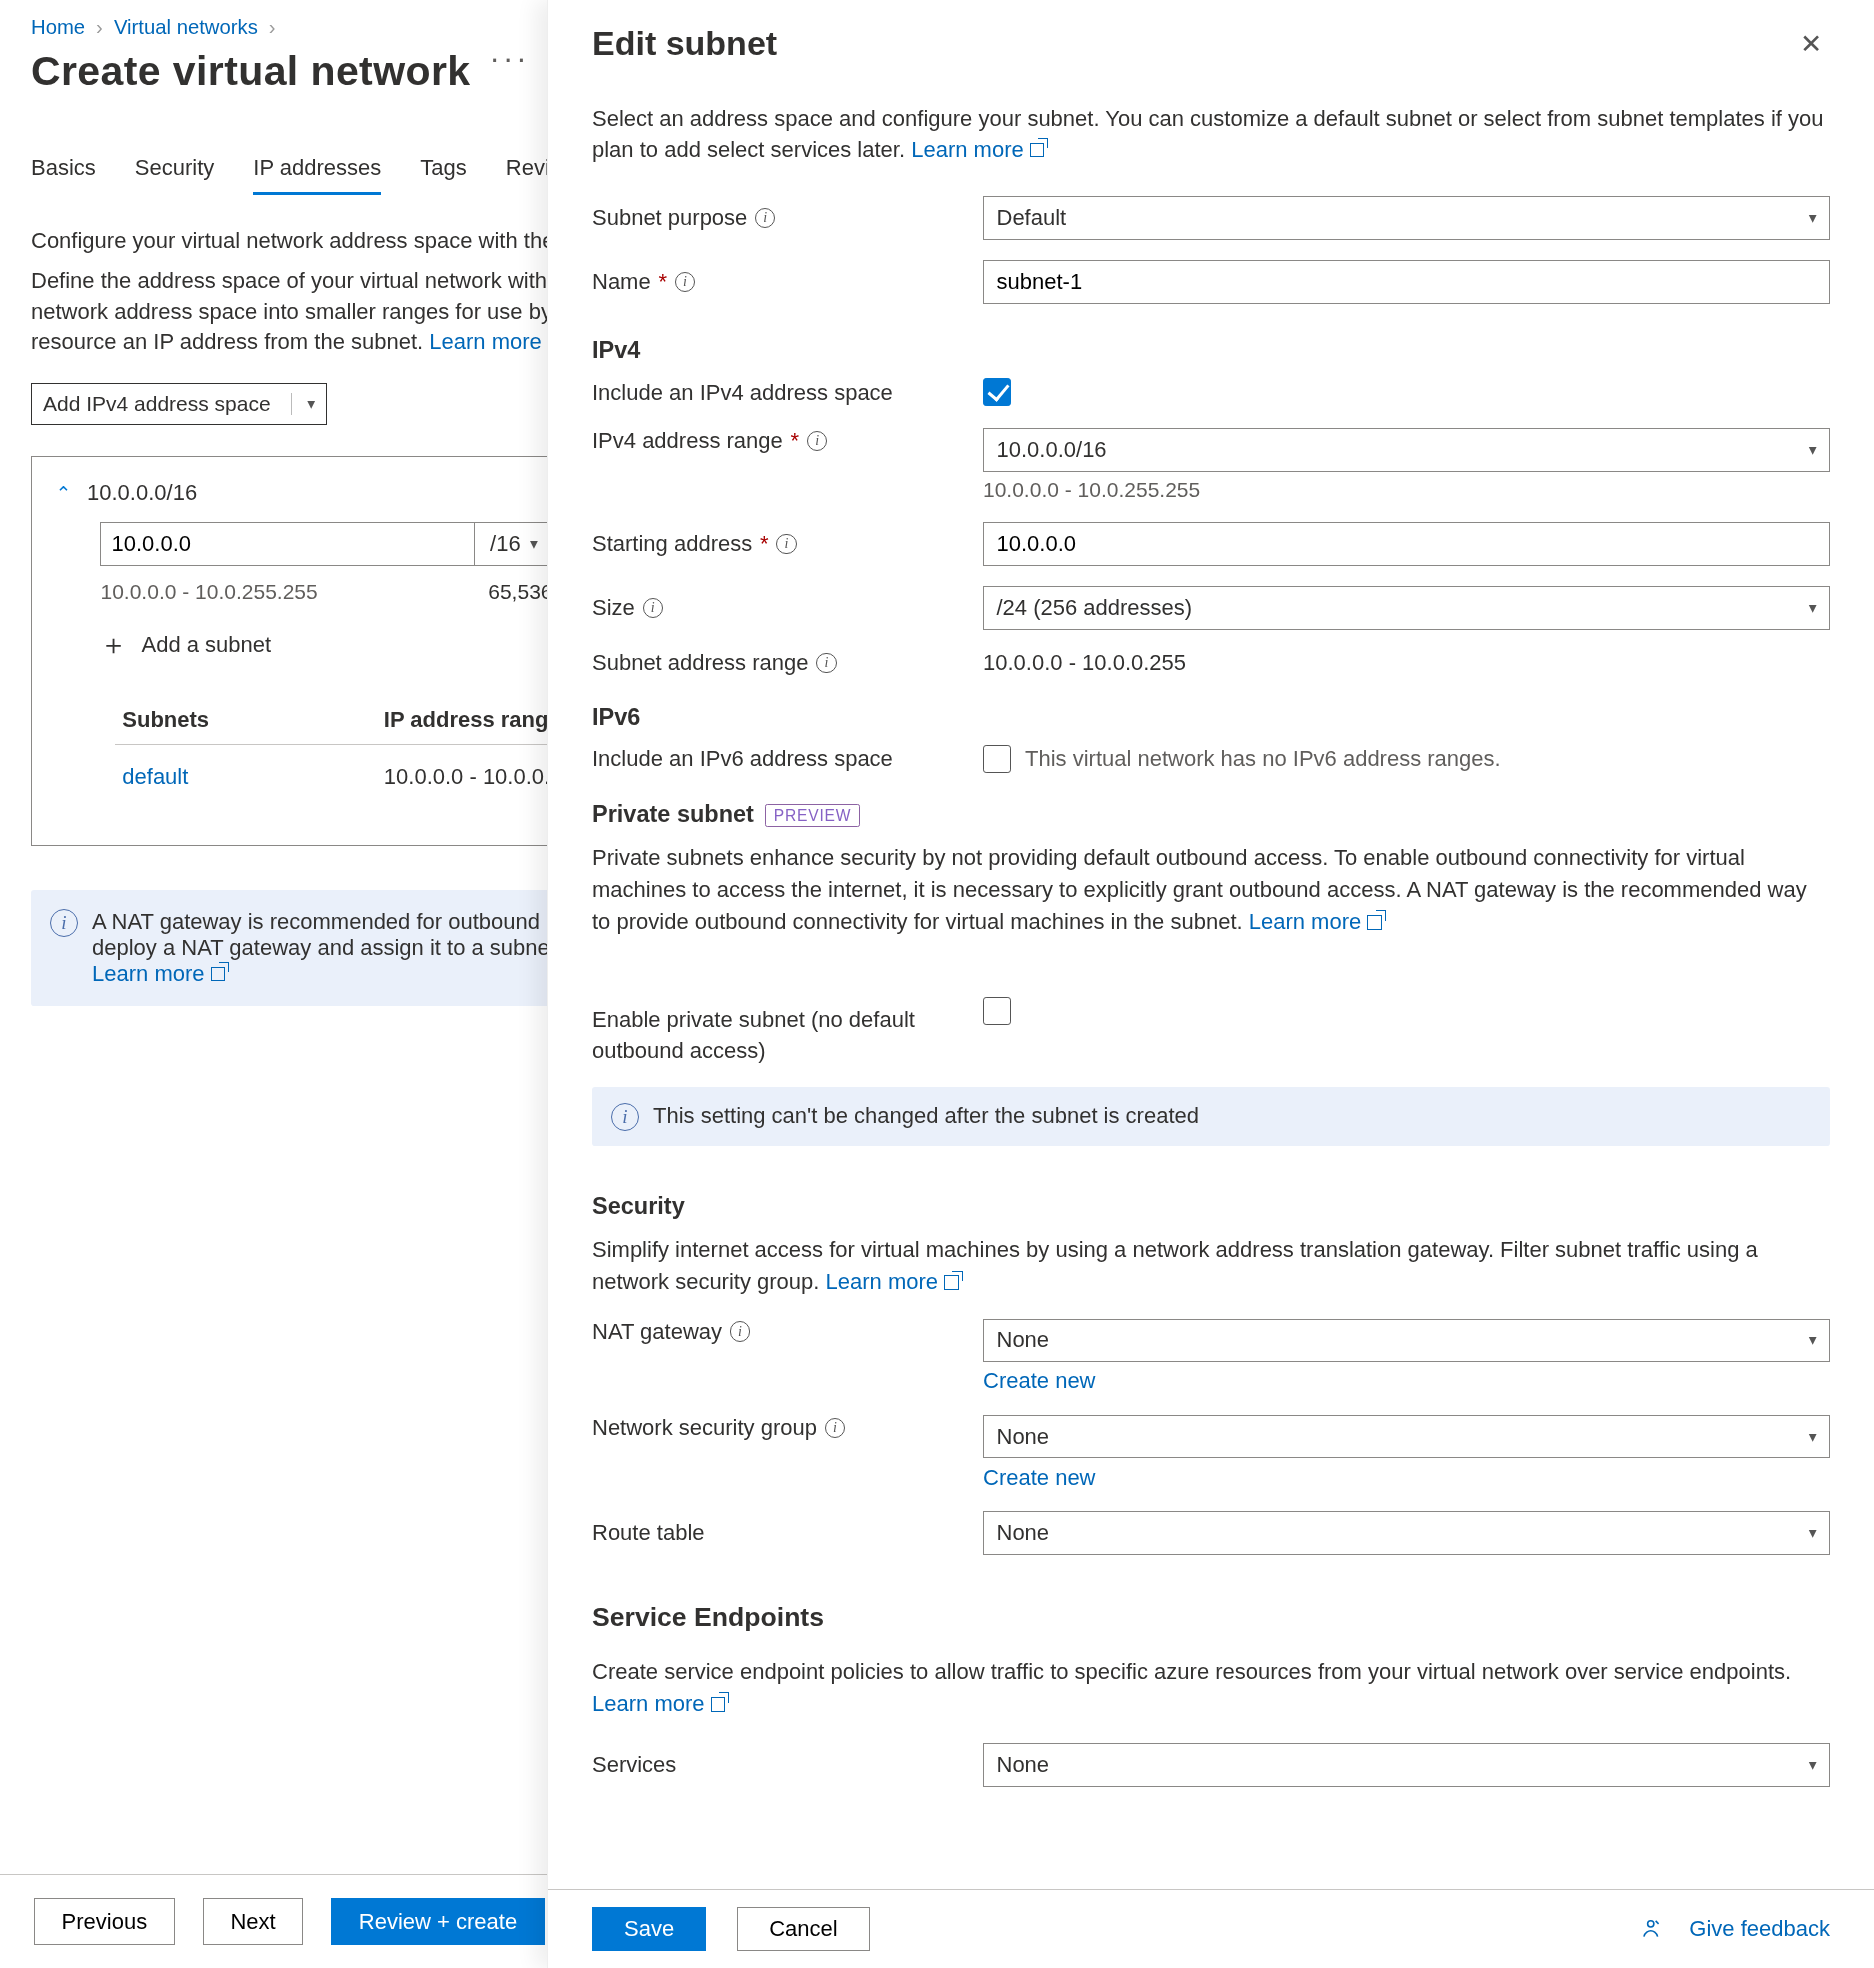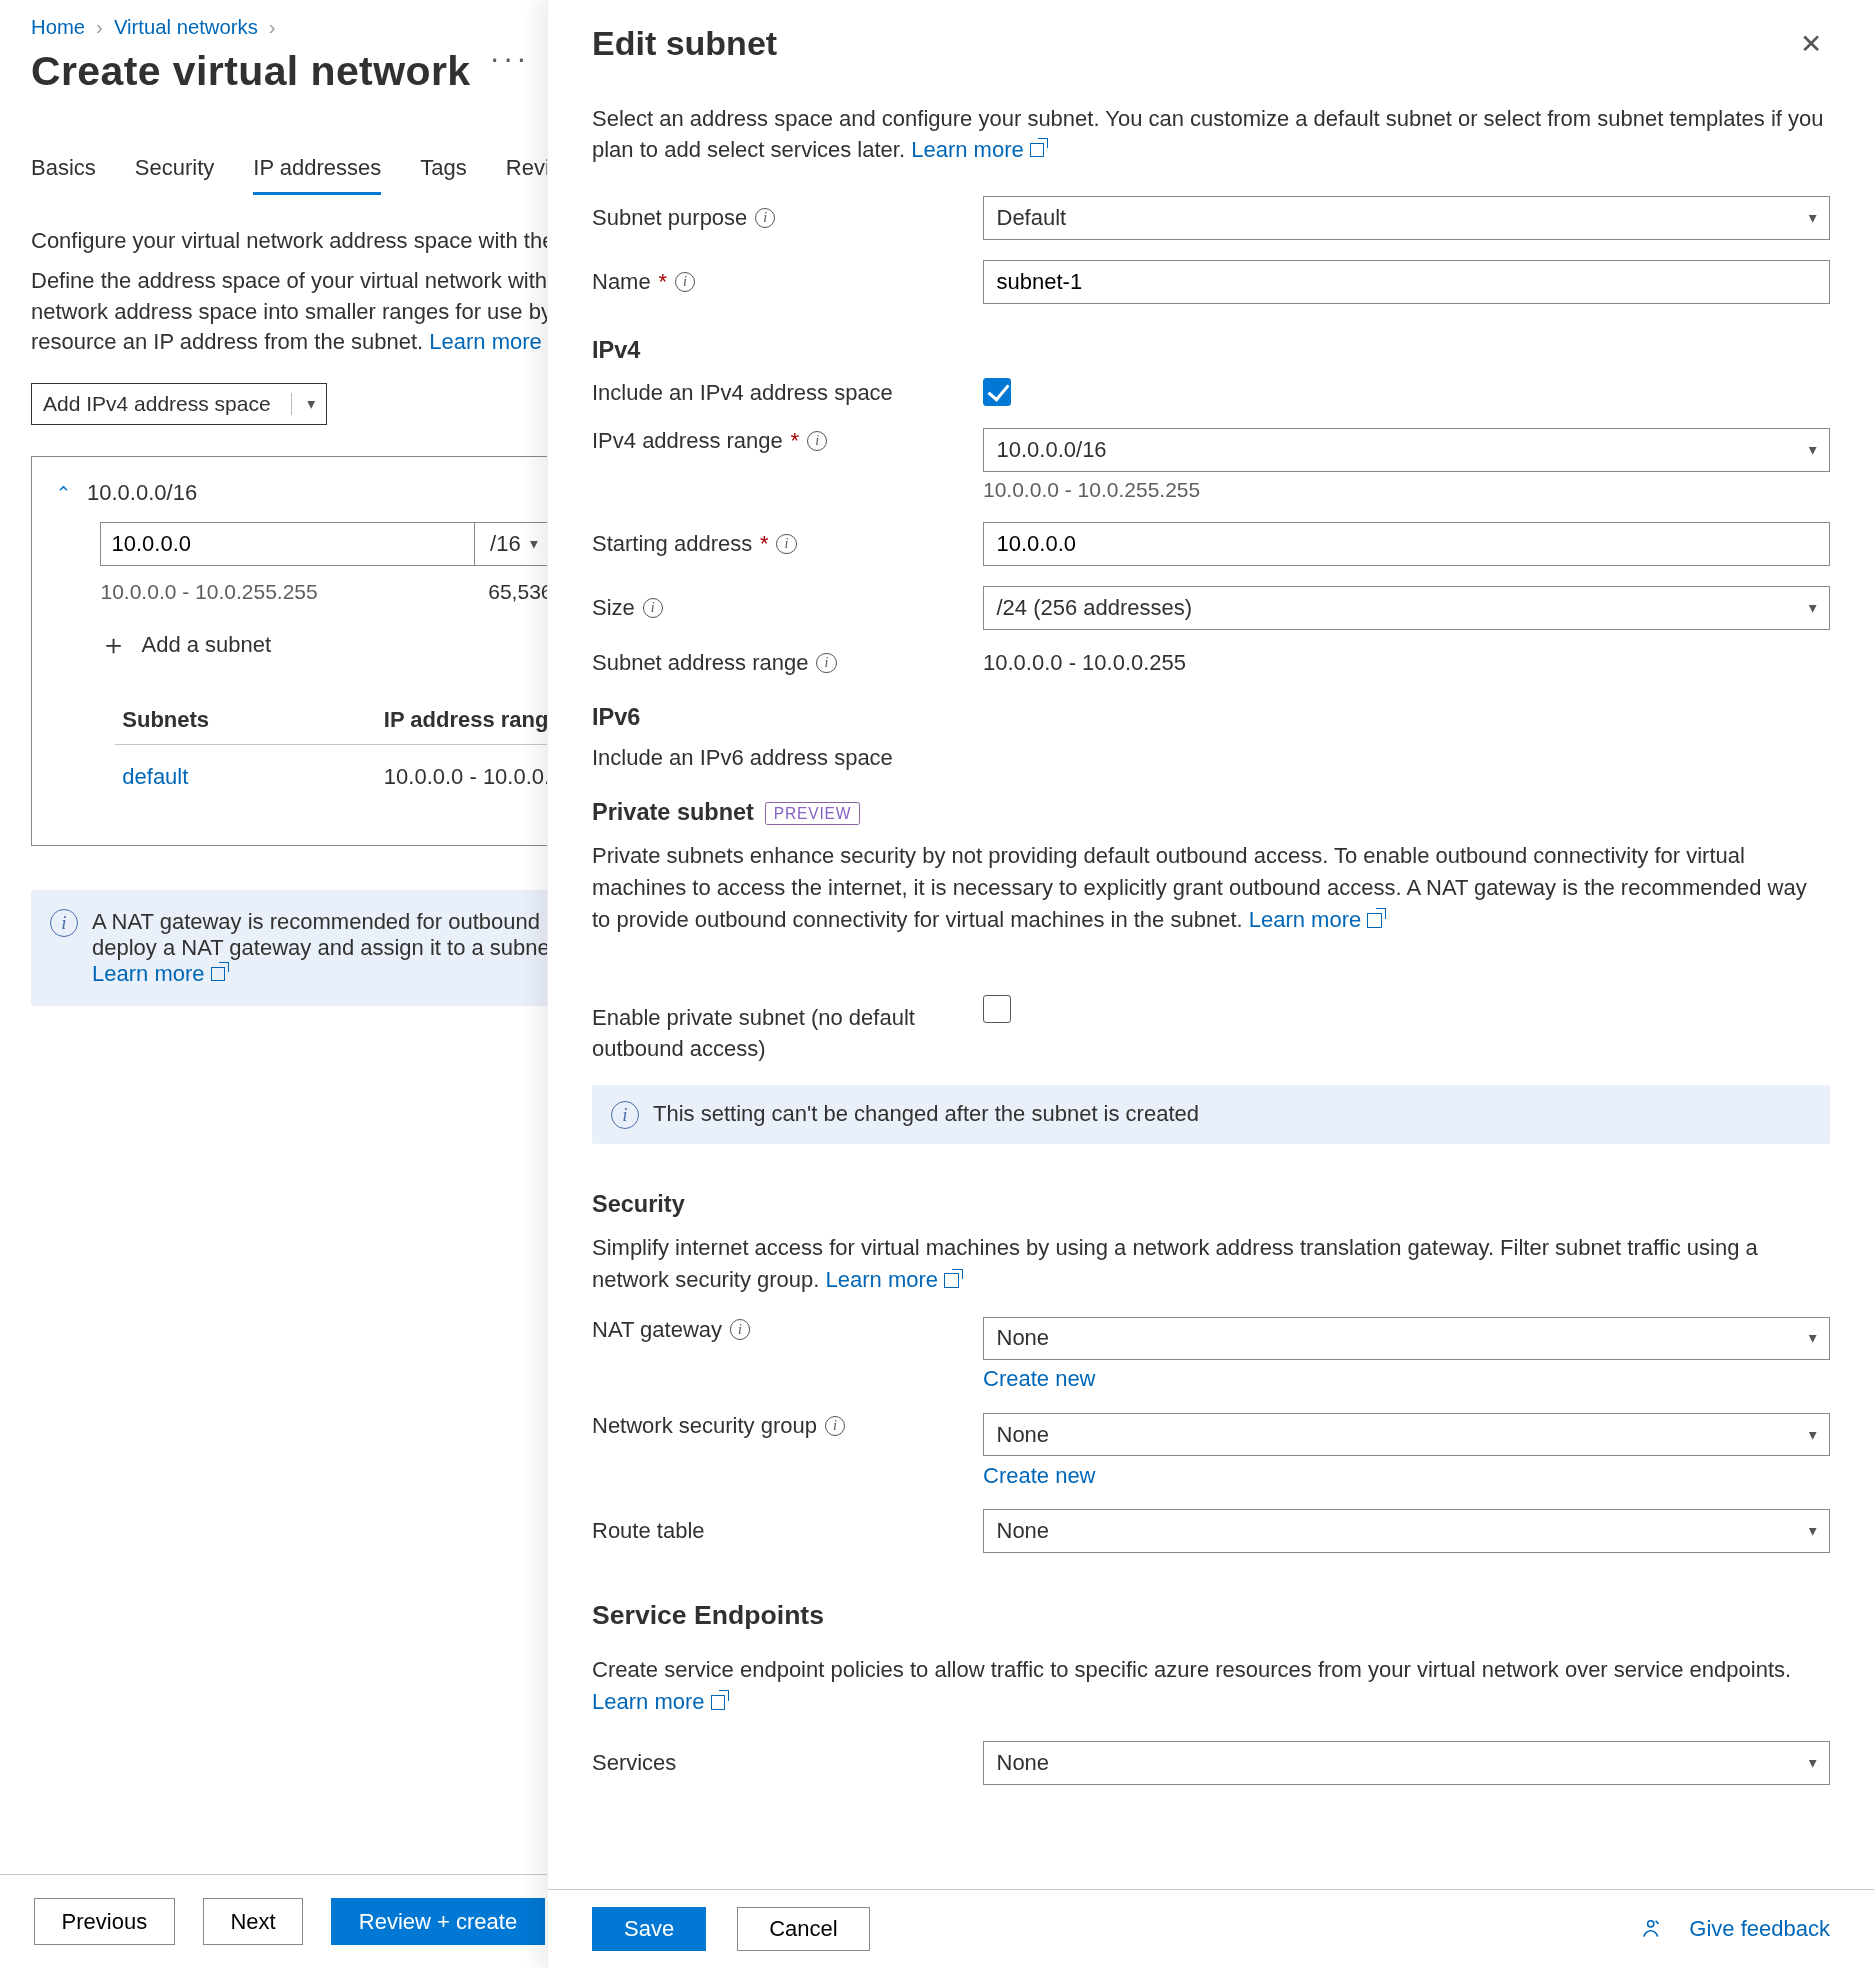--- a/index.html
+++ b/index.html
@@ -363,20 +363,24 @@
             <span class="hint-i">i</span>
           </div>
         <div class="ctrl"><span>10.0.0.0 - 10.0.0.255</span></div>
       </div>
 
       <div class="section-h">IPv6</div>
       <div class="row chk-row">
         <div class="lbl">
             <span>Include an IPv6 address space</span>
           </div>
+        <div class="ctrl" style="display:flex;align-items:center;">
+          <span class="chk"></span>
+          <span class="muted">This virtual network has no IPv6 address ranges.</span>
+        </div>
       </div>
 
       <div class="section-h">
         <span>Private subnet</span><span class="pill">PREVIEW</span>
       </div>
       <div class="section-desc">
         <span>Private subnets enhance security by not providing default outbound access. To enable outbound connectivity for virtual machines to access the internet, it is necessary to explicitly grant outbound access. A NAT gateway is the recommended way to provide outbound connectivity for virtual machines in the subnet.</span>
         <a class="link"> <span>Learn more</span> <span class="ext-icon"></span></a>
       </div>
       <div class="row" style="margin-top:23.5px;">

